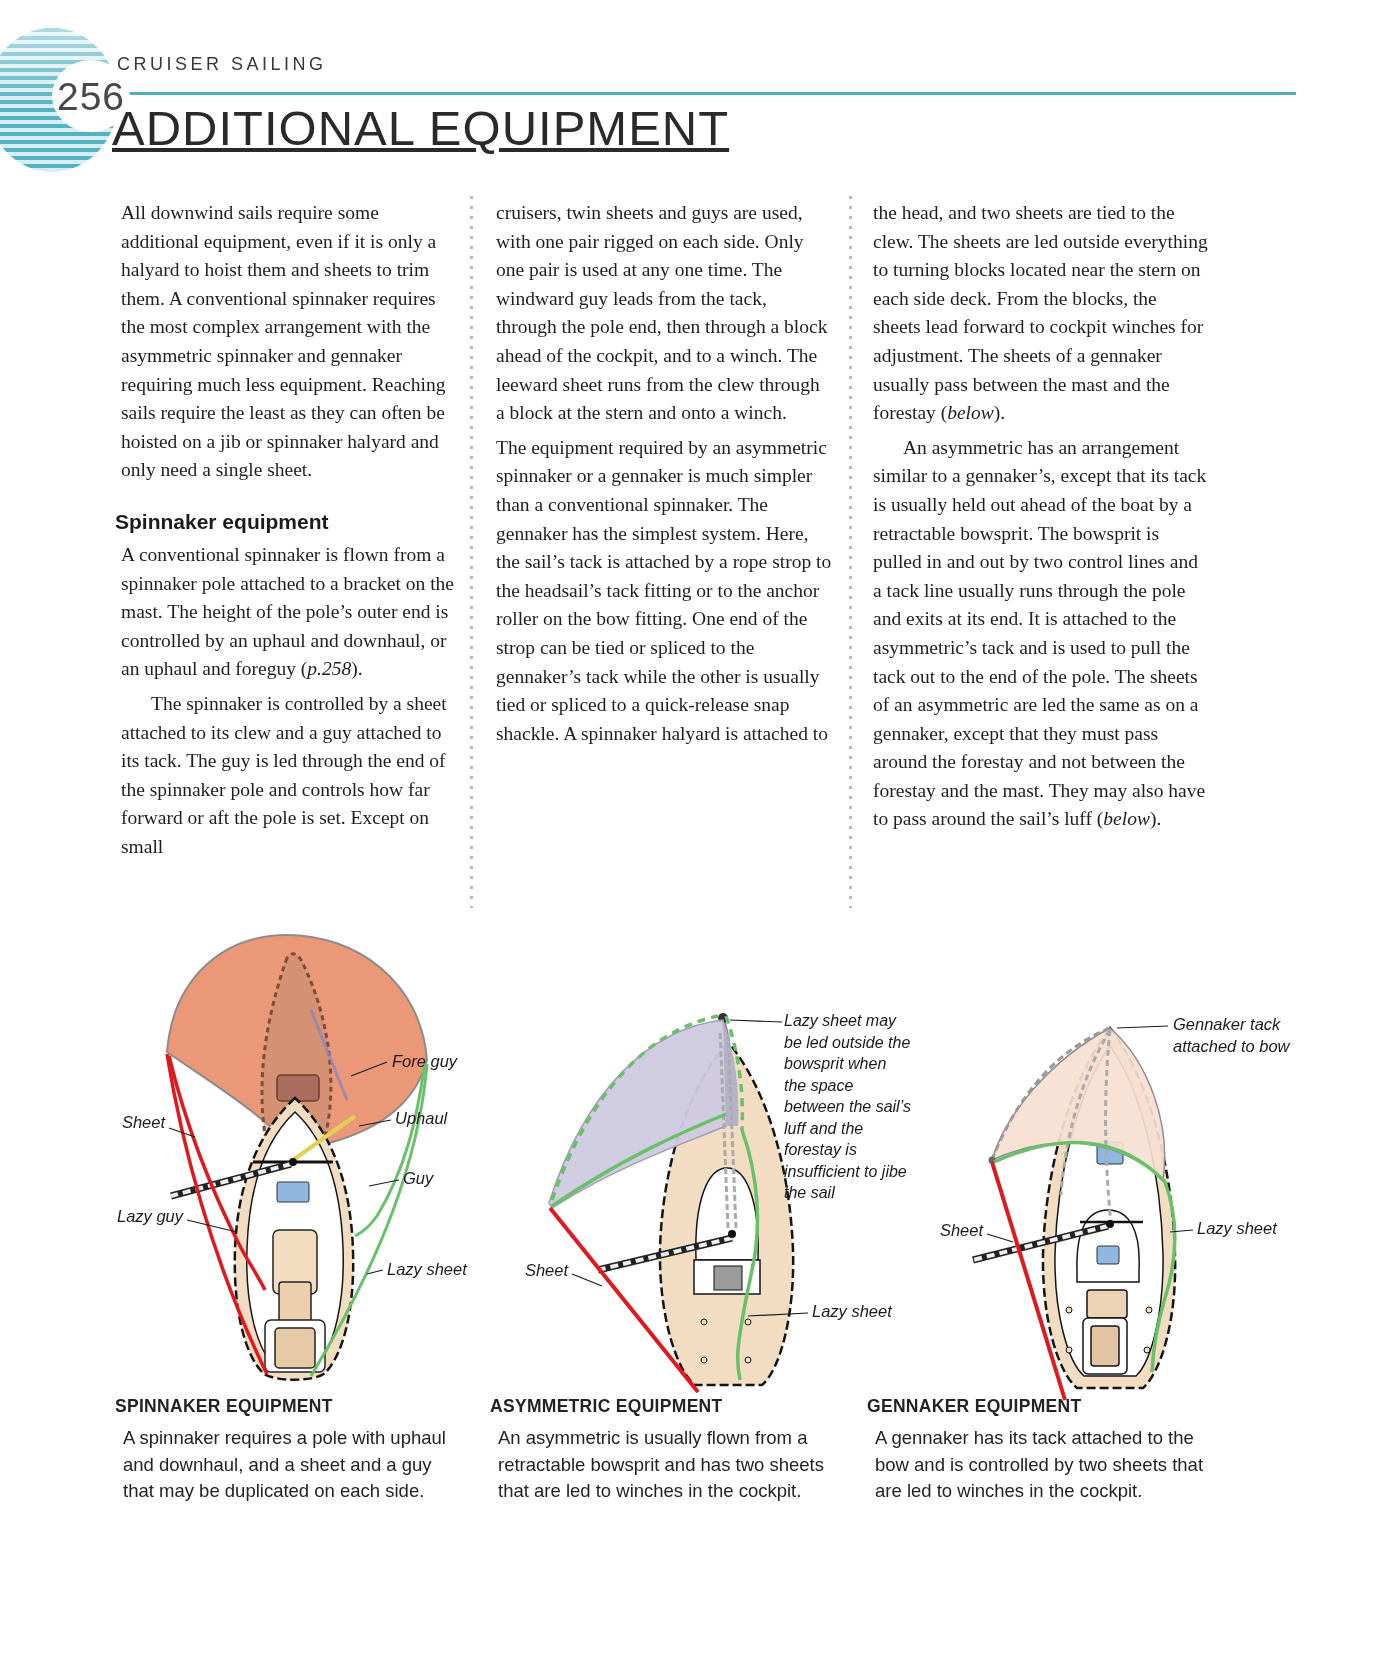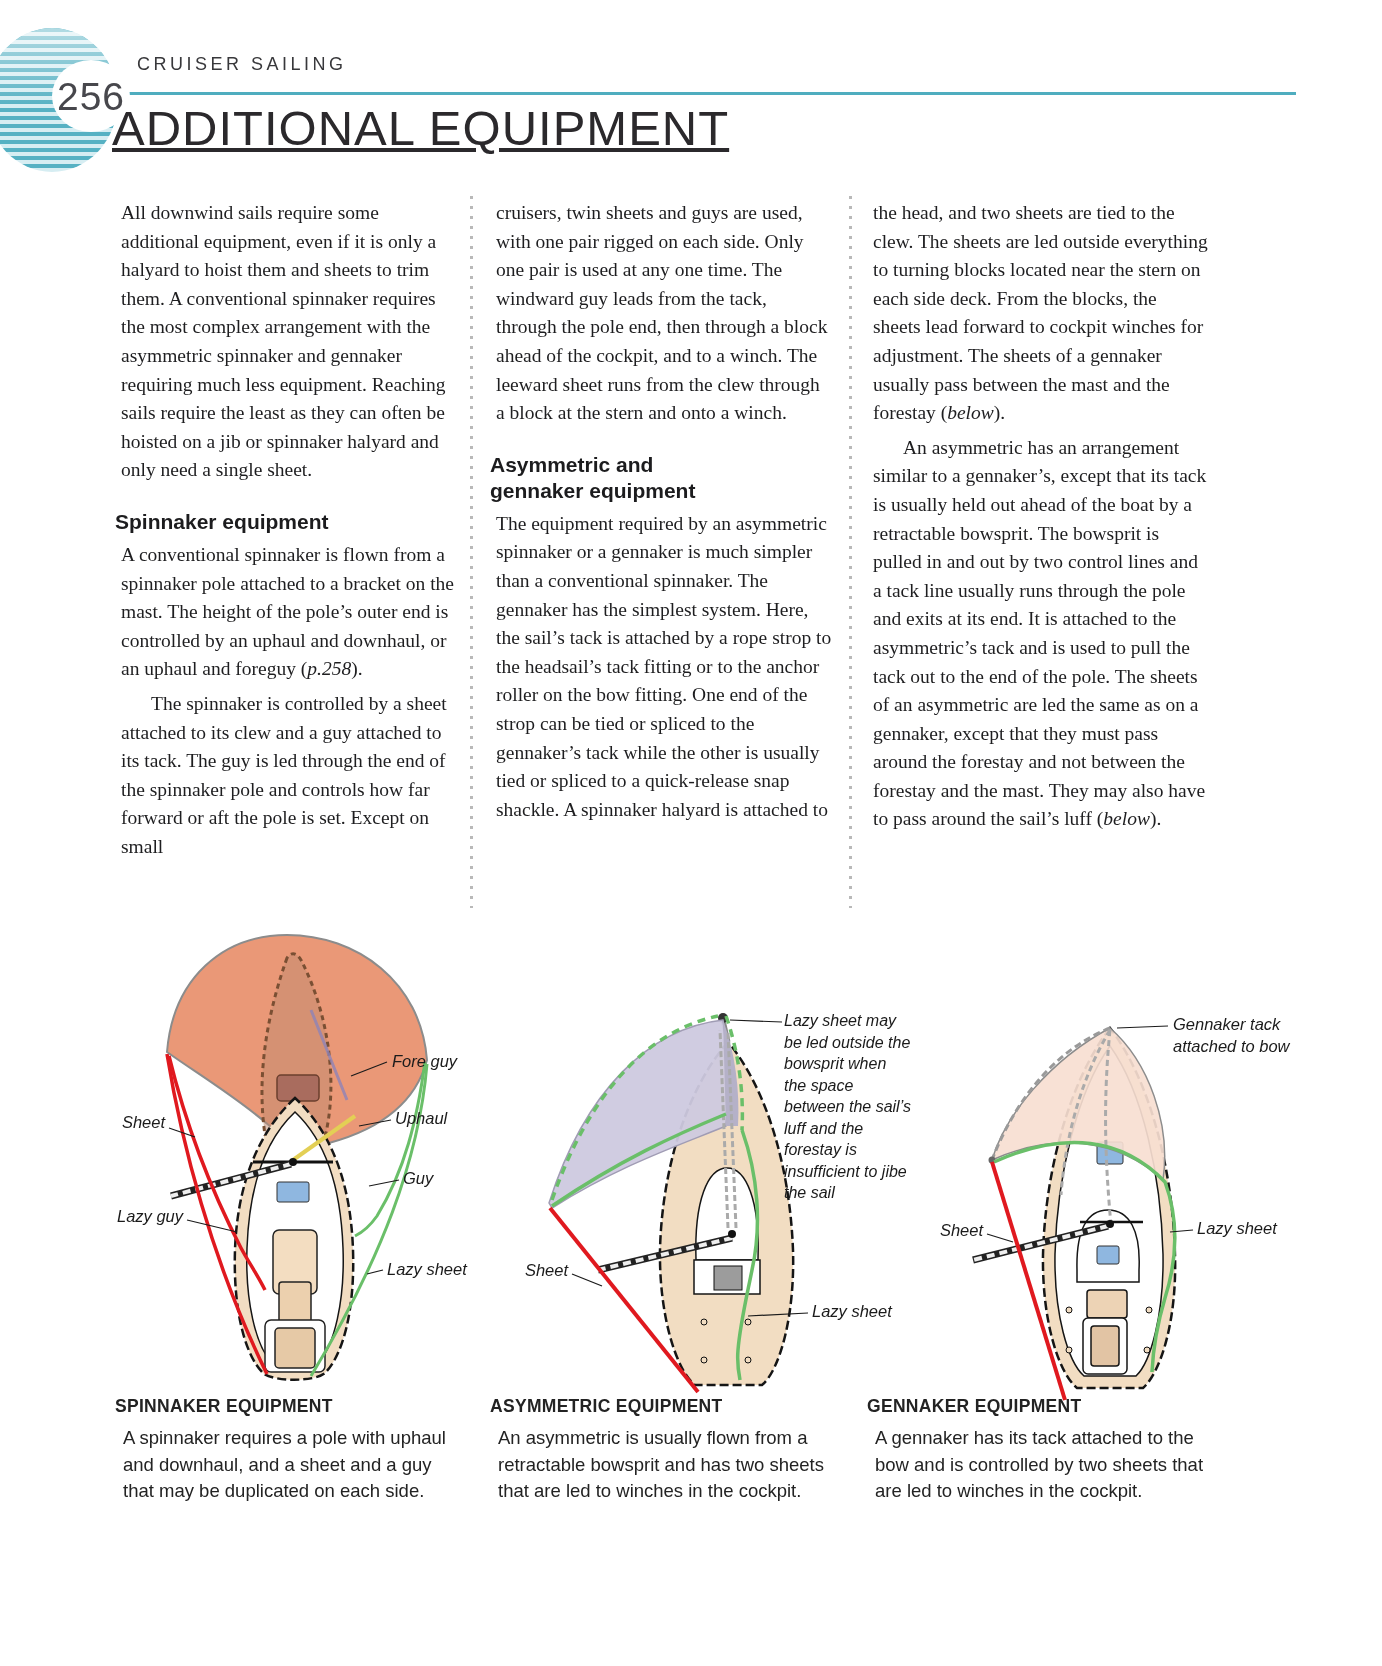--- a/index.html
+++ b/index.html
@@ -8,21 +8,21 @@
 
   
   .corner-circle{position:absolute;left:-14px;top:28px;width:132px;height:144px;border-radius:50%;
     background:repeating-linear-gradient(180deg,#56b1c3 0 4px,#d6edf2 4px 8px);overflow:hidden;}
   .corner-circle::after{content:"";position:absolute;inset:0;border-radius:50%;
     background:linear-gradient(180deg,rgba(255,255,255,.55),rgba(255,255,255,0) 55%);}
   .page-num-oval{position:absolute;left:52px;top:60px;width:78px;height:72px;border-radius:50%;
     background:#fff;display:flex;align-items:center;justify-content:center;z-index:3;}
   .page-num{font:400 39px/1 "Liberation Sans",sans-serif;color:#47474c;letter-spacing:1px;}
   .section-label{position:absolute;left:117px;top:54px;font:400 18px/1.2 "Liberation Sans",sans-serif;
-    letter-spacing:3.5px;color:#38383b;margin-left:20px;}
+    letter-spacing:3.5px;color:#38383b;}
   .header-rule{position:absolute;left:72px;top:92px;width:1224px;height:3px;background:#4fadbf;z-index:1;}
   .page-title{position:absolute;left:112px;top:102px;margin:0;font:400 49px/1.1 "Liberation Sans",sans-serif;
     letter-spacing:1px;color:#2b292c;text-decoration:underline;}
 
   
   .col{position:absolute;top:193px;width:348px;}
   .col p{margin:6px;font:400 19.5px/28.6px "Liberation Serif",serif;color:#1e1e20;}
   .col p i{}
   .col h2{margin:24px 0 3px;font:700 21px/26px "Liberation Sans",sans-serif;color:#1c1c1e;white-space:pre-line;}
   .col p.cont-indent{text-indent:30px;}
@@ -59,22 +59,20 @@
 
   <div class="col" style="left:115px">
     <p>All downwind sails require some additional equipment, even if it is only a halyard to hoist them and sheets to trim them. A conventional spinnaker requires the most complex arrangement with the asymmetric spinnaker and gennaker requiring much less equipment. Reaching sails require the least as they can often be hoisted on a jib or spinnaker halyard and only need a single sheet.</p>
     <h2>Spinnaker equipment</h2>
     <p>A conventional spinnaker is flown from a spinnaker pole attached to a bracket on the mast. The height of the pole’s outer end is controlled by an uphaul and downhaul, or an uphaul and foreguy (<i>p.258</i>).</p>
     <p class="cont-indent">The spinnaker is controlled by a sheet attached to its clew and a guy attached to its tack. The guy is led through the end of the spinnaker pole and controls how far forward or aft the pole is set. Except on small</p>
   </div>
 
   <div class="col" style="left:490px">
     <p>cruisers, twin sheets and guys are used, with one pair rigged on each side. Only one pair is used at any one time. The windward guy leads from the tack, through the pole end, then through a block ahead of the cockpit, and to a winch. The leeward sheet runs from the clew through a block at the stern and onto a winch.</p>
-    <h2>Asymmetric and
-gennaker equipment</h2>
     <p>The equipment required by an asymmetric spinnaker or a gennaker is much simpler than a conventional spinnaker. The gennaker has the simplest system. Here, the sail’s tack is attached by a rope strop to the headsail’s tack fitting or to the anchor roller on the bow fitting. One end of the strop can be tied or spliced to the gennaker’s tack while the other is usually tied or spliced to a quick-release snap shackle. A spinnaker halyard is attached to</p>
   </div>
 
   <div class="col" style="left:867px">
     <p>the head, and two sheets are tied to the clew. The sheets are led outside everything to turning blocks located near the stern on each side deck. From the blocks, the sheets lead forward to cockpit winches for adjustment. The sheets of a gennaker usually pass between the mast and the forestay (<i>below</i>).</p>
     <p class="cont-indent">An asymmetric has an arrangement similar to a gennaker’s, except that its tack is usually held out ahead of the boat by a retractable bowsprit. The bowsprit is pulled in and out by two control lines and a tack line usually runs through the pole and exits at its end. It is attached to the asymmetric’s tack and is used to pull the tack out to the end of the pole. The sheets of an asymmetric are led the same as on a gennaker, except that they must pass around the forestay and not between the forestay and the mast. They may also have to pass around the sail’s luff (<i>below</i>).</p>
   </div>
 
   <svg class="fig-svg" style="left:115px;top:930px" width="350" height="462" viewBox="0 0 350 462">
 

